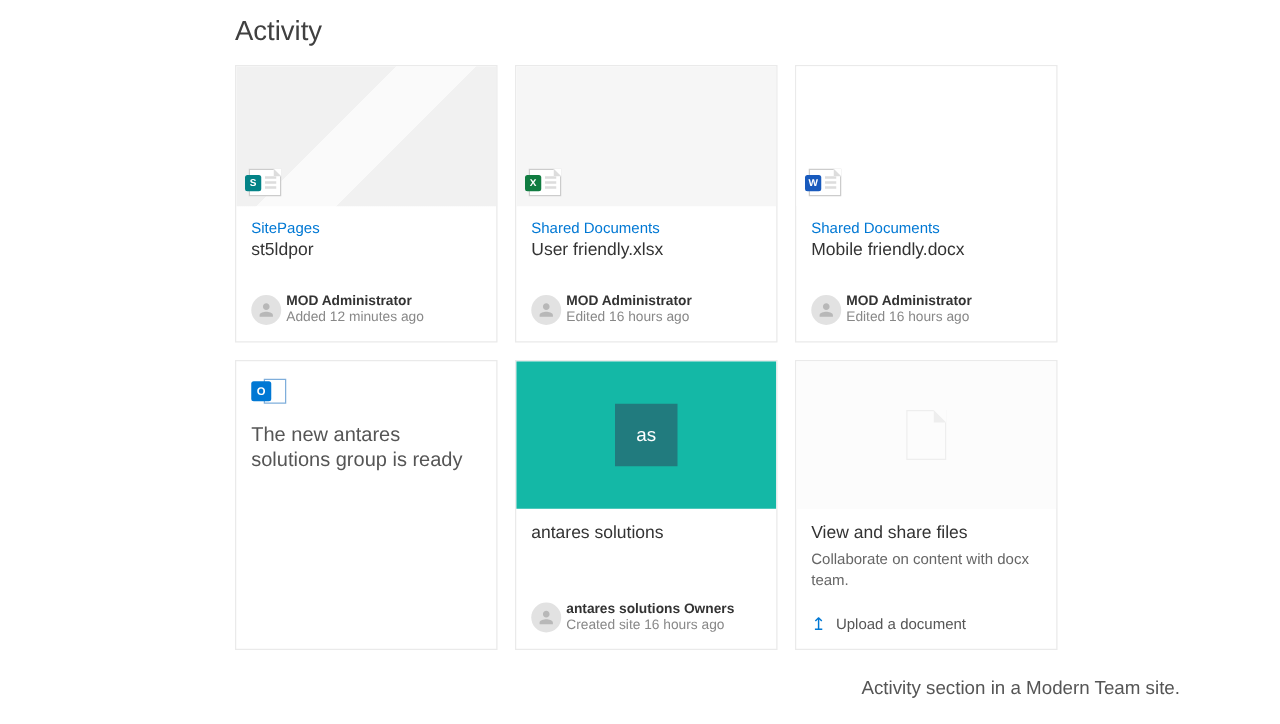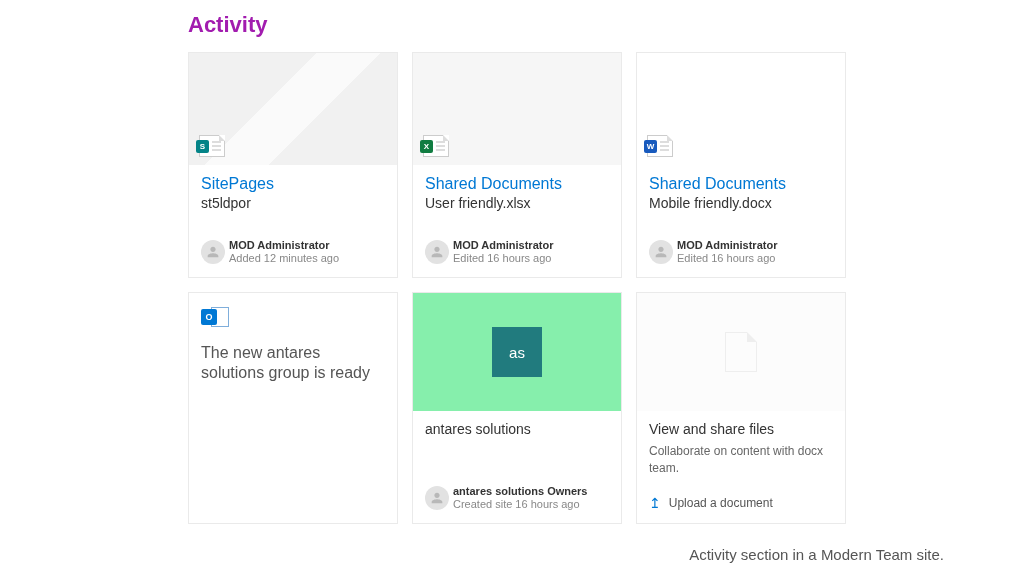--- a/index.html
+++ b/index.html
@@ -1,46 +1,46 @@
 <!DOCTYPE html>
 <html><head>
   <meta charset="utf-8">
   <style>
     * { box-sizing: border-box; margin: 0; padding: 0; }
     body { font-family: "Segoe UI", Arial, sans-serif; background: #fff; color: #333; width: 1024px; }
     .wrap { padding: 12px 80px 10px 188px; }
-    .section-title { font-size: 22px; font-weight: 700; color: #a21caf; margin-bottom: 14px; }
+    .section-title { font-size: 22px; font-weight: 400; color: #404040; margin-bottom: 14px; }
     .grid { display: grid; grid-template-columns: repeat(3, 210px); gap: 14px; }
     .card { border: 1px solid #eaeaea; background: #fff; display: flex; flex-direction: column; overflow: hidden; }
     .preview { height: 112px; background: #f6f6f6; position: relative; }
     .preview.stripe { background: linear-gradient(135deg,#f1f1f1 0,#f1f1f1 40%,#fafafa 40%,#fafafa 60%,#f1f1f1 60%,#f1f1f1 100%); }
     .preview.plain { background: #fff; }
     .preview .doc-icon { position: absolute; bottom: 8px; left: 10px; }
     .doc-icon { width: 26px; height: 22px; background: #fff; border: 1px solid #ccc; position: relative; display: flex; align-items: center; }
     .doc-icon .badge { width: 13px; height: 13px; border-radius: 2px; display: flex; align-items: center; justify-content: center; color: #fff; font-size: 8px; font-weight: 700; margin-left: -4px; }
     .doc-icon .lines { flex: 1; margin: 0 3px; }
     .doc-icon .lines div { height: 2px; background: #ddd; margin: 2px 0; }
     .doc-icon .fold { position: absolute; top: -1px; right: -1px; width: 0; height: 0; border-left: 6px solid #ddd; border-top: 6px solid #fff; }
     .body { padding: 10px 12px 8px 12px; flex: 1; display: flex; flex-direction: column; }
-    .location { color: #0078d4; font-size: 16px; margin-bottom: 2px; }
+    .location { color: #0078d4; font-size: 12px; margin-bottom: 2px; }
     .title { color: #333; font-size: 14px; font-weight: 400; margin-bottom: 12px; }
     .title-lg { color: #555; font-size: 16px; font-weight: 400; line-height: 1.25; margin-bottom: 10px; }
     .desc { color: #666; font-size: 12px; line-height: 1.4; margin-bottom: 12px; }
     .footer { display: flex; align-items: center; gap: 4px; padding: 8px 12px 12px 12px; margin-top: auto; }
     .avatar { width: 24px; height: 24px; border-radius: 50%; background: #e2e2e2; display: flex; align-items: center; justify-content: center; }
     .avatar svg { width: 16px; height: 16px; fill: #b8b8b8; }
     .avatar-stack { display: flex; }
     .avatar-stack .avatar:nth-child(2) { margin-left: -10px; }
     .meta-name { font-size: 11px; font-weight: 600; color: #333; line-height: 1.2; }
     .meta-sub { font-size: 11px; color: #888; line-height: 1.2; }
     .outlook-icon { width: 28px; height: 24px; margin-bottom: 12px; position: relative; }
     .outlook-icon .blk { position: absolute; left: 0; top: 2px; width: 16px; height: 16px; background: #0078d4; border-radius: 2px; display: flex; align-items: center; justify-content: center; color: #fff; font-size: 9px; font-weight: 700; }
     .outlook-icon .env { position: absolute; left: 10px; top: 0; width: 18px; height: 20px; background: #fff; border: 1px solid #7faedb; }
     .tile { height: 50px; width: 50px; background: #217b7e; color: #fff; display: flex; align-items: center; justify-content: center; font-size: 15px; }
-    .tile-wrap { height: 118px; background: #86efac; display: flex; align-items: center; justify-content: center; }
+    .tile-wrap { height: 118px; background: #14b8a6; display: flex; align-items: center; justify-content: center; }
     .empty-preview { height: 118px; background: #fcfcfc; display: flex; align-items: center; justify-content: center; }
     .empty-doc-icon { width: 32px; height: 40px; border: 1px solid #eee; position: relative; }
     .empty-doc-icon::after { content: ''; position: absolute; top: -1px; right: -1px; width: 0; height: 0; border-left: 10px solid #eee; border-top: 10px solid #fcfcfc; }
     .action-link { display: flex; align-items: center; gap: 8px; color: #555; font-size: 12px; padding: 10px 12px 12px 12px; border-top: 0; }
     .action-link .up-icon { color: #0078d4; font-size: 14px; }
     .caption { font-size: 15px; color: #555; margin-top: 22px; text-align: right; }
   </style>
 </head>
 <body>
 

